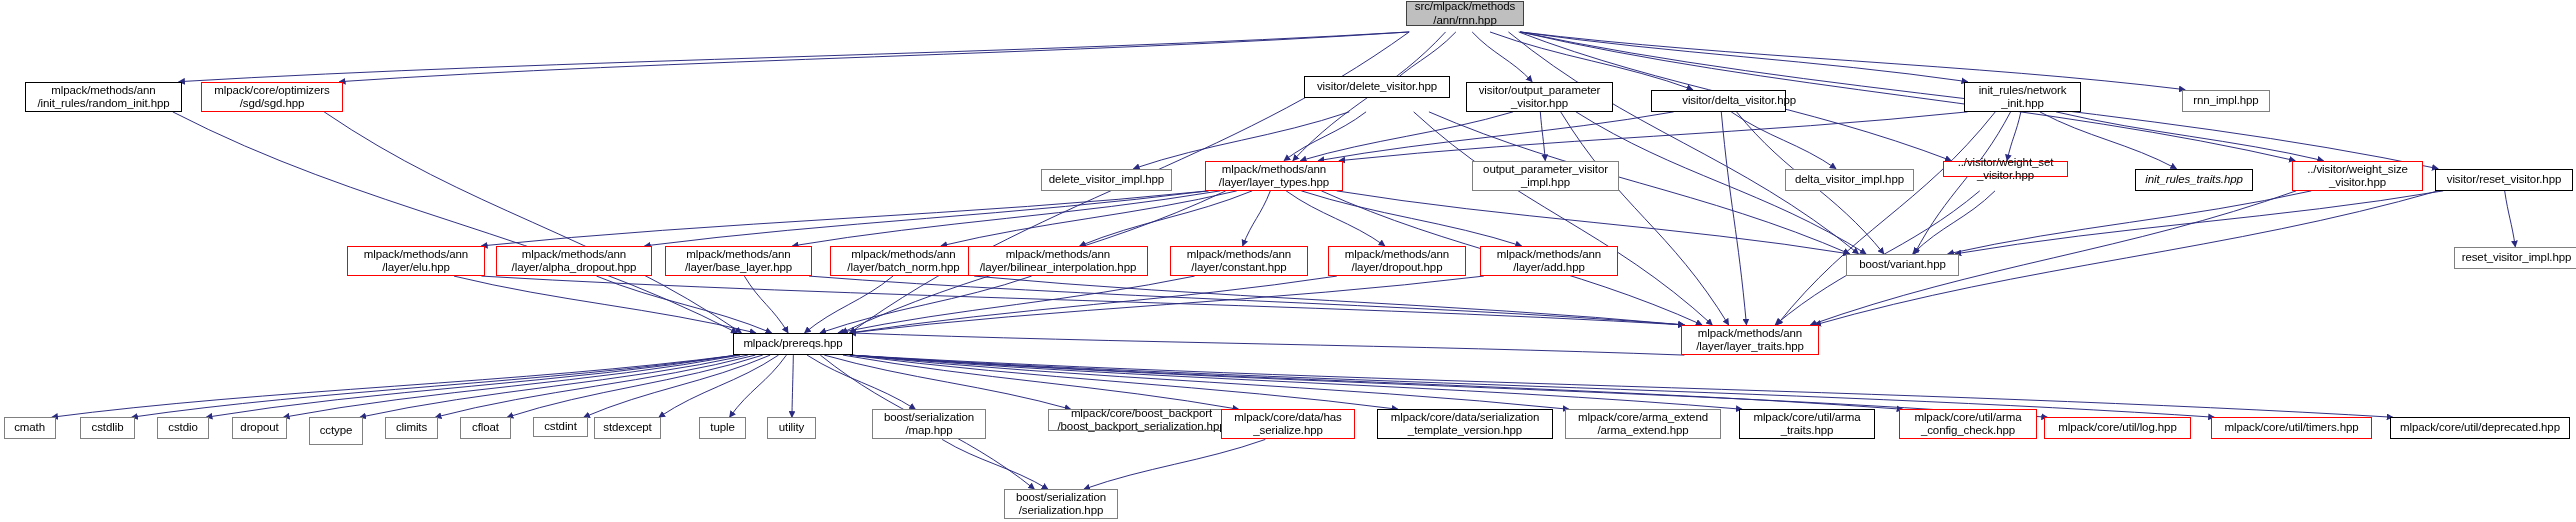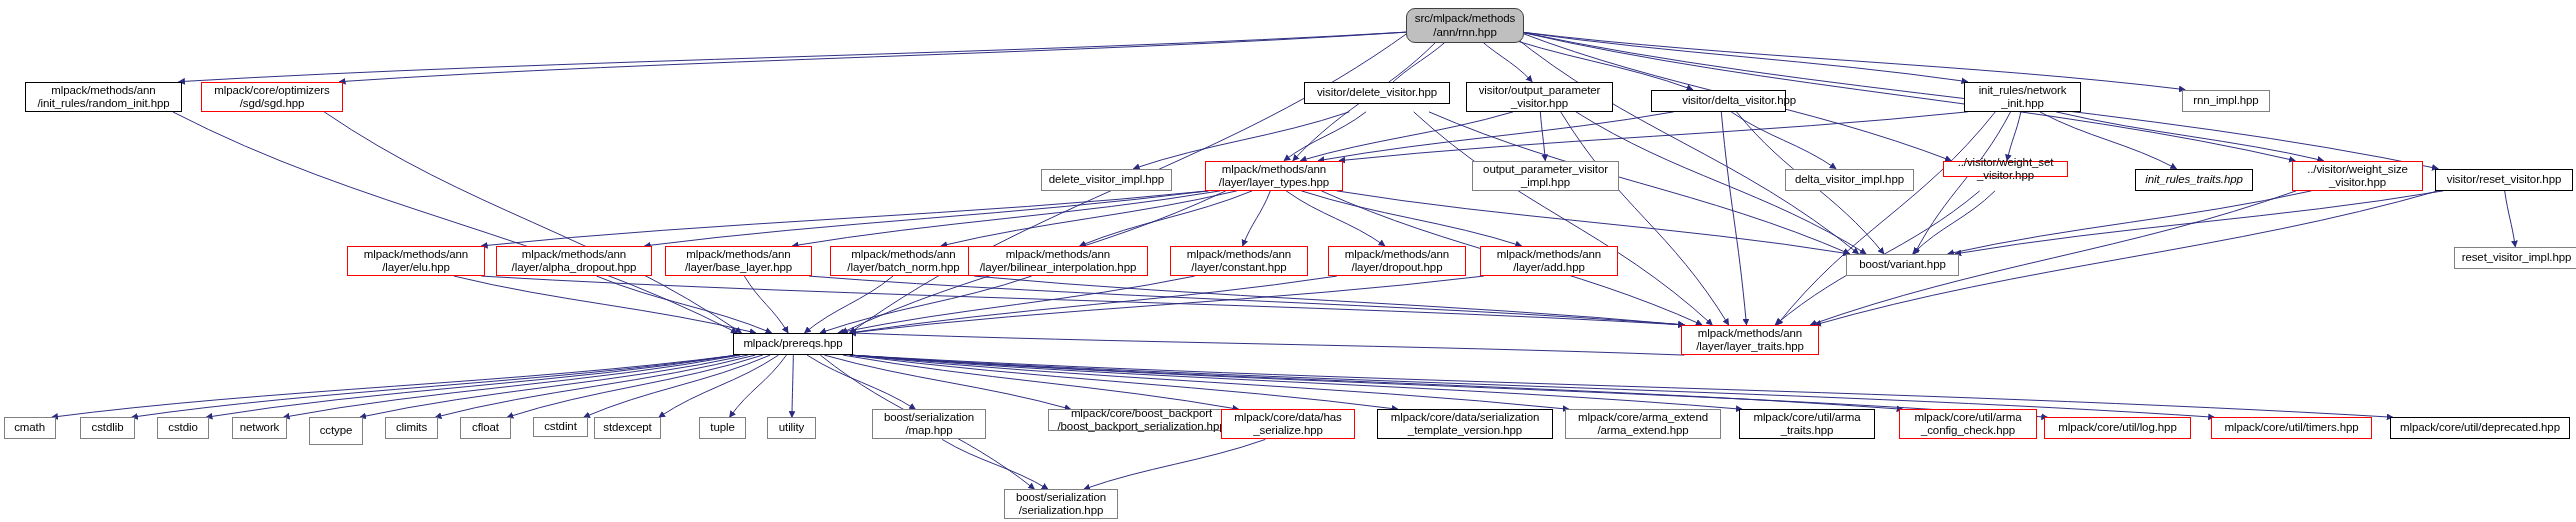--- a/index.html
+++ b/index.html
@@ -143,27 +143,27 @@
       <path d="M 957,400 C 1225.1,427.45 1498.9,433.55 1767,461" fill="none" stroke="#2a2a80" stroke-width="1.1" marker-end="url(#arrow)"></path>
       <path d="M 957,400 C 1276.48,427.45 1642.52,433.55 1962,461" fill="none" stroke="#2a2a80" stroke-width="1.1" marker-end="url(#arrow)"></path>
       <path d="M 957,400 C 1327.44,427.45 1772.56,433.55 2143,461" fill="none" stroke="#2a2a80" stroke-width="1.1" marker-end="url(#arrow)"></path>
       <path d="M 957,400 C 1374.48,431.5 1888.52,438.5 2306,470" fill="none" stroke="#2a2a80" stroke-width="1.1" marker-end="url(#arrow)"></path>
       <path d="M 957,400 C 1429.3600000000001,431.5 2021.6399999999999,438.5 2494,470" fill="none" stroke="#2a2a80" stroke-width="1.1" marker-end="url(#arrow)"></path>
       <path d="M 957,400 C 1488.72,431.5 2163.2799999999997,438.5 2695,470" fill="none" stroke="#2a2a80" stroke-width="1.1" marker-end="url(#arrow)"></path>
       <path d="M 923.65,400 C 1008.0699999999999,467.95 1080.4299999999998,483.05 1164.85,551" fill="none" stroke="#2a2a80" stroke-width="1.1" marker-end="url(#arrow)"></path>
       <path d="M 1424.95,495 C 1353.41,520.2 1292.09,525.8 1220.55,551" fill="none" stroke="#2a2a80" stroke-width="1.1" marker-end="url(#arrow)"></path>
       <path d="M 1060.9,495 C 1102.6200000000001,520.2 1138.3799999999999,525.8 1180.1,551" fill="none" stroke="#2a2a80" stroke-width="1.1" marker-end="url(#arrow)"></path>
     </svg>
-<div class="node root" style="left: 1406px; top: 8px; width: 118px; height: 35px; border-radius: 9px;"><span>src/mlpack/methods
+<div class="node root" style="left: 1406px; top: 1px; width: 118px; height: 25px;"><span>src/mlpack/methods
 /ann/rnn.hpp</span></div>
     <div class="node black" style="left: 25px; top: 82px; width: 157px; height: 30px;"><span>mlpack/methods/ann
 /init_rules/random_init.hpp</span></div>
     <div class="node red" style="left: 201px; top: 82px; width: 142px; height: 30px;"><span>mlpack/core/optimizers
 /sgd/sgd.hpp</span></div>
-    <div class="node black" style="left: 1304px; top: 82px; width: 146px; height: 22px;"><span>visitor/delete_visitor.hpp</span></div>
+    <div class="node black" style="left: 1304px; top: 76px; width: 146px; height: 22px;"><span>visitor/delete_visitor.hpp</span></div>
     <div class="node black" style="left: 1466px; top: 82px; width: 147px; height: 30px;"><span>visitor/output_parameter
 _visitor.hpp</span></div>
     <div class="node black" style="left: 1651px; top: 90px; width: 135px; height: 22px; padding-left: 44px;"><span>visitor/delta_visitor.hpp</span></div>
     <div class="node black" style="left: 1964px; top: 82px; width: 117px; height: 30px;"><span>init_rules/network
 _init.hpp</span></div>
     <div class="node grey" style="left: 2182px; top: 90px; width: 88px; height: 22px;"><span>rnn_impl.hpp</span></div>
     <div class="node grey" style="left: 1041px; top: 169px; width: 131px; height: 22px;"><span>delete_visitor_impl.hpp</span></div>
     <div class="node red" style="left: 1205px; top: 161px; width: 138px; height: 30px;"><span>mlpack/methods/ann
 /layer/layer_types.hpp</span></div>
     <div class="node grey" style="left: 1472px; top: 161px; width: 147px; height: 30px;"><span>output_parameter_visitor
@@ -192,21 +192,21 @@
     <div class="node red" style="left: 1480px; top: 246px; width: 138px; height: 30px;"><span>mlpack/methods/ann
 /layer/add.hpp</span></div>
     <div class="node grey" style="left: 1846px; top: 254px; width: 113px; height: 22px;"><span>boost/variant.hpp</span></div>
     <div class="node grey" style="left: 2454px; top: 247px; width: 125px; height: 22px;"><span>reset_visitor_impl.hpp</span></div>
     <div class="node black" style="left: 733px; top: 333px; width: 120px; height: 22px;"><span>mlpack/prereqs.hpp</span></div>
     <div class="node red" style="left: 1681px; top: 325px; width: 138px; height: 30px;"><span>mlpack/methods/ann
 /layer/layer_traits.hpp</span></div>
     <div class="node grey" style="left: 3.6px; top: 417px; width: 52px; height: 22px;"><span>cmath</span></div>
     <div class="node grey" style="left: 80px; top: 417px; width: 55px; height: 22px;"><span>cstdlib</span></div>
     <div class="node grey" style="left: 157px; top: 417px; width: 52px; height: 22px;"><span>cstdio</span></div>
-    <div class="node grey" style="left: 232px; top: 417px; width: 55px; height: 22px;"><span>network</span></div>
+    <div class="node grey" style="left: 232px; top: 417px; width: 55px; height: 22px;"><span>dropout</span></div>
     <div class="node grey" style="left: 309px; top: 417px; width: 54px; height: 28px; align-items: center;"><span>cctype</span></div>
     <div class="node grey" style="left: 385px; top: 417px; width: 53px; height: 22px;"><span>climits</span></div>
     <div class="node grey" style="left: 460px; top: 417px; width: 51px; height: 22px;"><span>cfloat</span></div>
     <div class="node grey" style="left: 533px; top: 417px; width: 55px; height: 20px;"><span>cstdint</span></div>
     <div class="node grey" style="left: 594px; top: 417px; width: 67px; height: 22px;"><span>stdexcept</span></div>
     <div class="node grey" style="left: 699px; top: 417px; width: 47px; height: 22px;"><span>tuple</span></div>
     <div class="node grey" style="left: 767px; top: 417px; width: 49px; height: 22px;"><span>utility</span></div>
     <div class="node grey" style="left: 872px; top: 409px; width: 114px; height: 30px;"><span>boost/serialization
 /map.hpp</span></div>
     <div class="node grey" style="left: 1048px; top: 409px; width: 187px; height: 22px;"><span>mlpack/core/boost_backport

